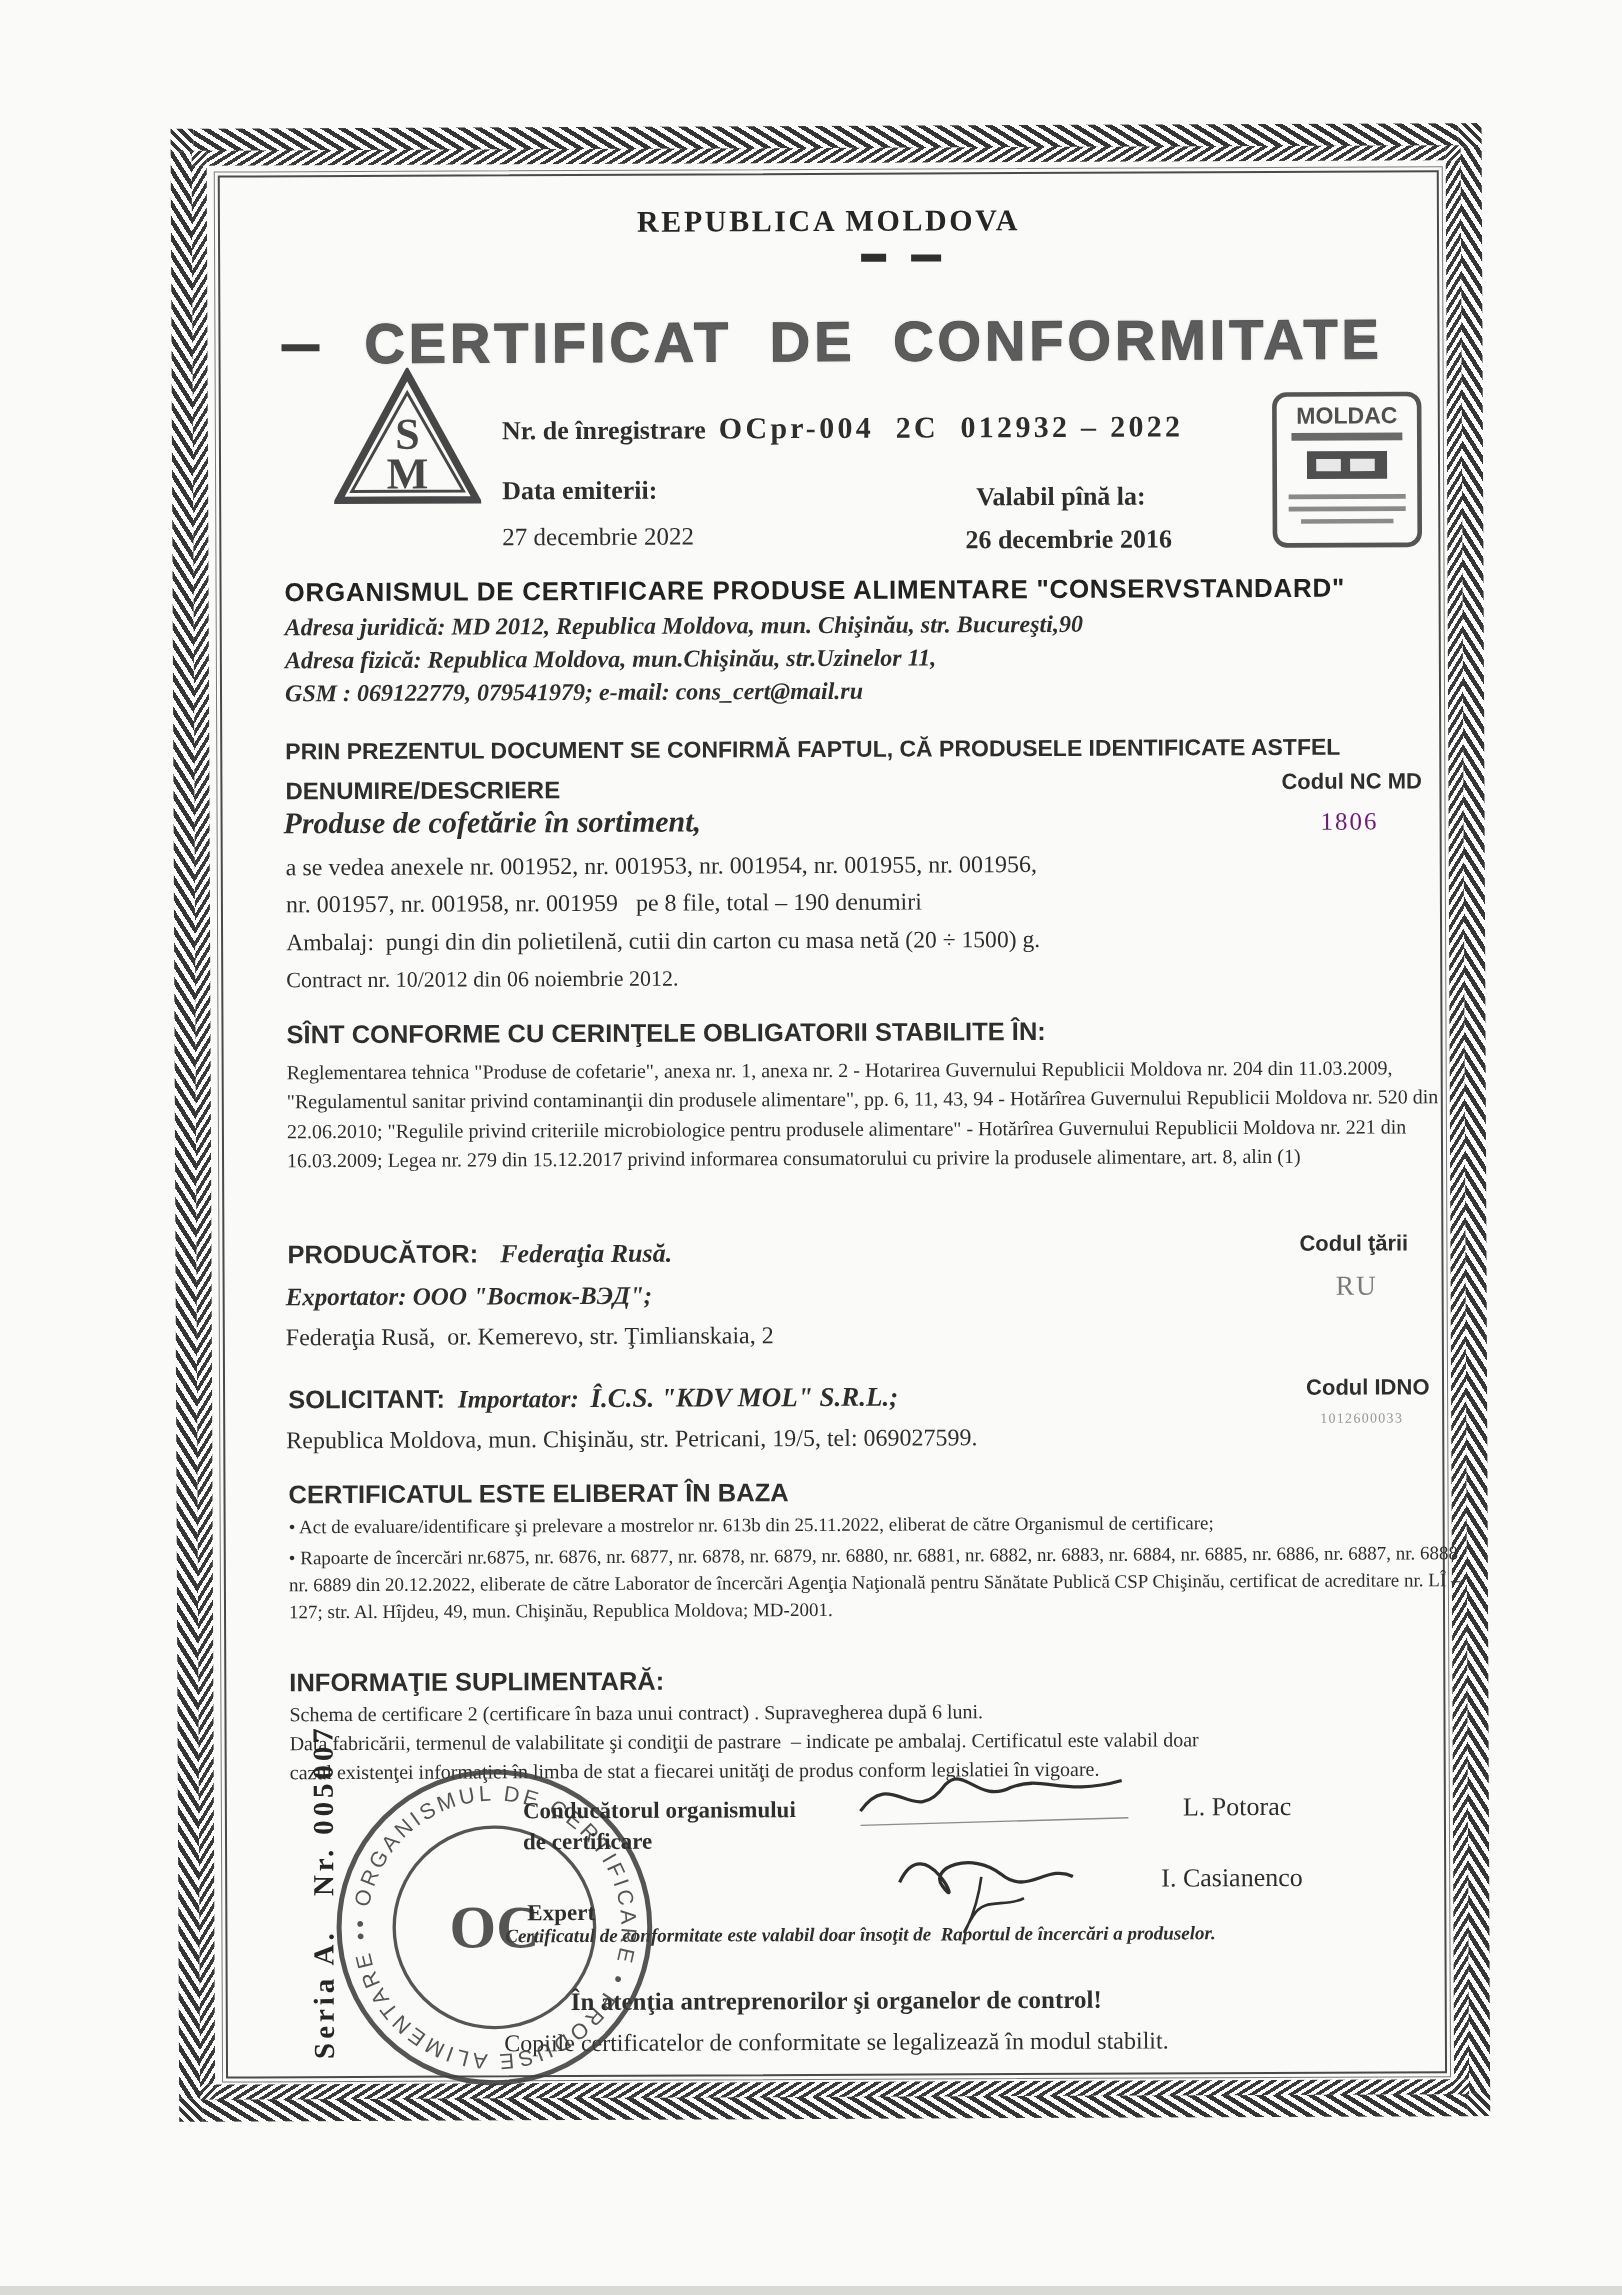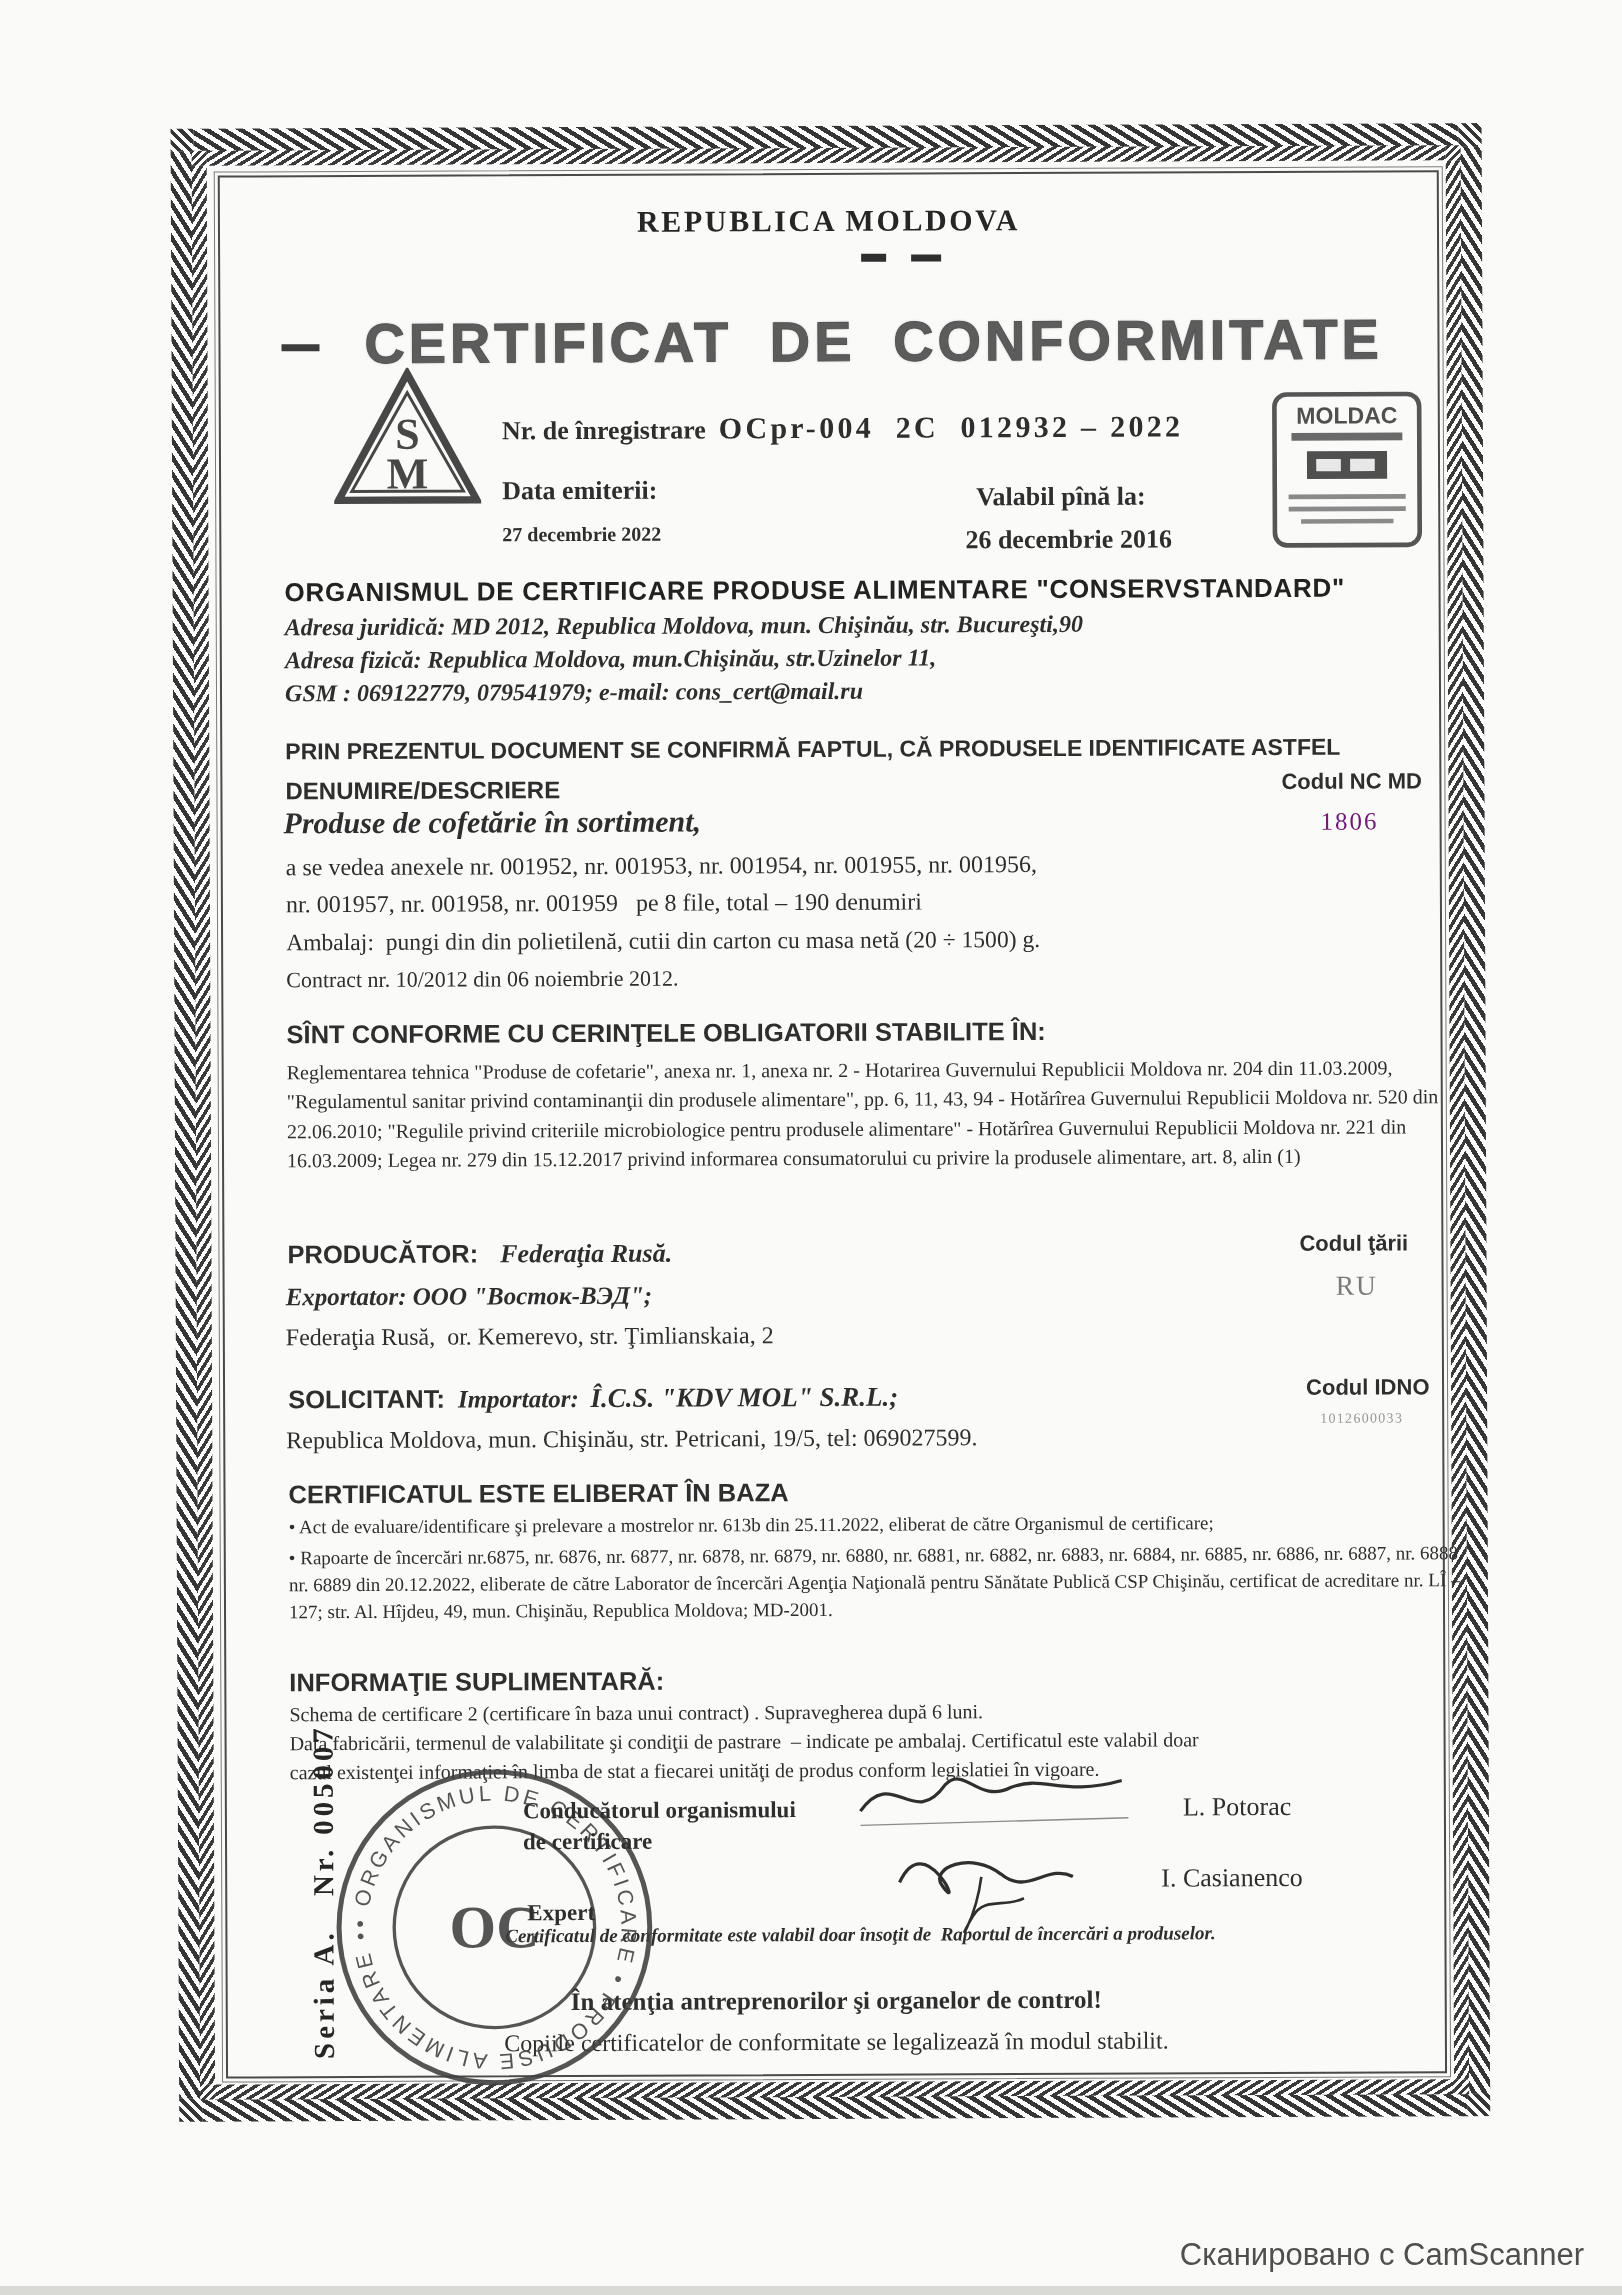--- a/index.html
+++ b/index.html
@@ -29,21 +29,21 @@
   .title{left:301px;top:309px;width:1152px;text-align:center;font-family:"Liberation Sans",sans-serif;
          font-size:56px;font-weight:bold;letter-spacing:3.9px;word-spacing:18.3px;color:#5c5c5c;
          -webkit-text-stroke:1px #545454;text-shadow:0 0 2.6px rgba(80,80,80,.4);}
 
   .sm-logo{left:337px;top:366px;width:147px;height:147px;}
   .moldac{left:1273px;top:391px;width:154px;height:162px;}
 
   .reg-line{left:505px;top:411px;font-size:26px;font-weight:bold;}
   .reg-number{font-size:30px;letter-spacing:3.3px;margin-left:13px;}
   .issue-label{left:505px;top:475px;font-size:26px;font-weight:bold;}
-  .issue-date{left:505px;top:522px;font-size:20px;font-weight:bold;}
+  .issue-date{left:505px;top:522px;font-size:25px;font-weight:normal;}
   .valid-label{left:979px;top:483px;font-size:26px;font-weight:bold;}
   .valid-date{left:968px;top:526px;font-size:26px;font-weight:bold;}
 
   .organism{left:287px;top:575px;width:1184px;}
   .org-name{font-size:26px;font-weight:bold;letter-spacing:0.7px;color:#222;}
   .org-line{font-size:24px;font-weight:bold;font-style:italic;margin-top:5.9px;}
 
   .statement{left:287px;top:736px;width:1188px;font-size:23px;font-weight:bold;}
   .denumire{left:287px;top:775px;font-size:24px;font-weight:bold;}
   .nc-label{left:1283px;top:771px;font-size:22px;font-weight:bold;}
@@ -222,16 +222,15 @@
     <div class="abs head-name">L. Potorac</div>
     <div class="abs expert-name">I. Casianenco</div>
     <div class="abs sig-note pre">Certificatul de conformitate este valabil doar însoţit de  Raportul de încercări a produselor.</div>
 
     <div class="abs attention">În atenţia antreprenorilor şi organelor de control!</div>
     <div class="abs copies">Copiile certificatelor de conformitate se legalizează în modul stabilit.</div>
 
     <div class="abs serial pre">Seria A.   Nr. 005007</div>
   </div>
 
-  <div class="abs watermark">Сканировано с CamScanner</div>
   <div class="abs bottom-strip"></div>
 </div>
 
 
 </body></html>

